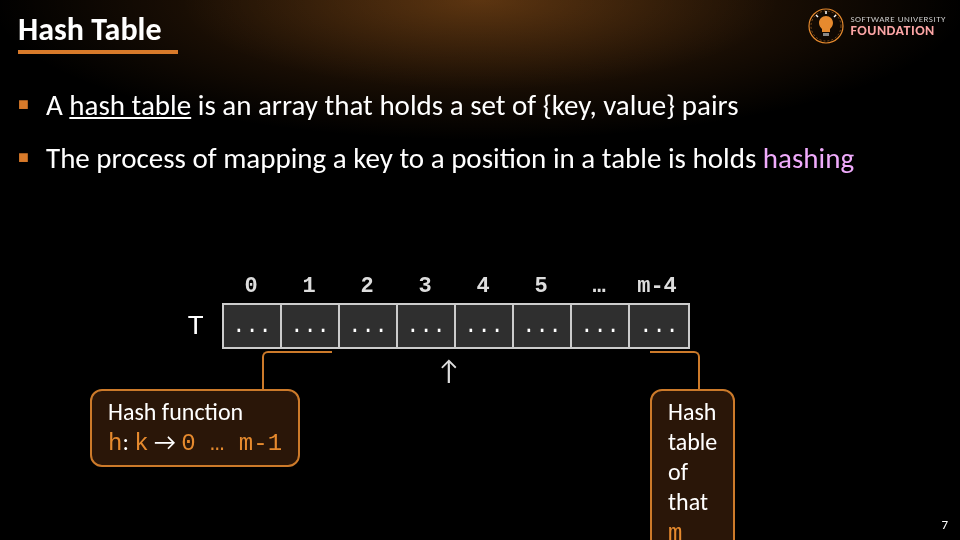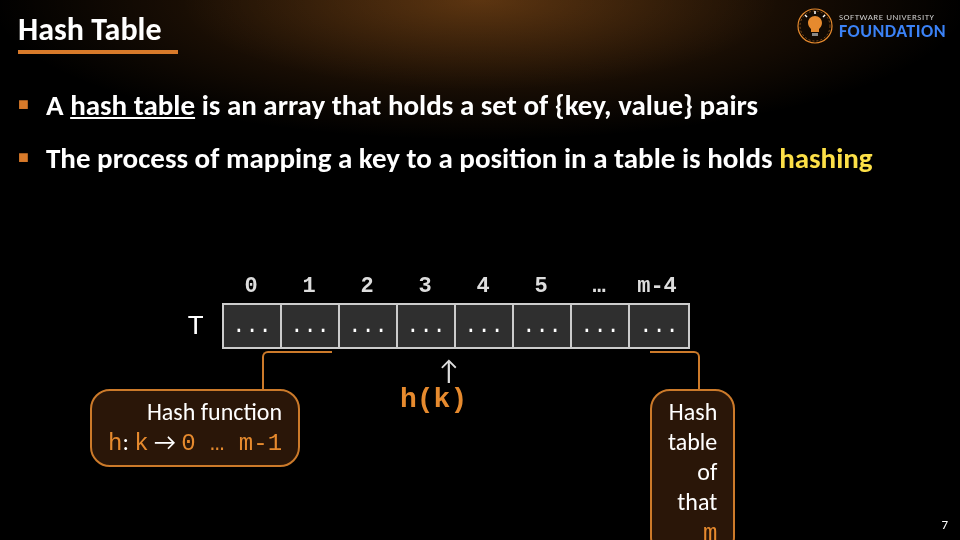--- a/index.html
+++ b/index.html
@@ -43,46 +43,45 @@
     width: 36px;
     height: 36px;
   }
   .logo-text {
     display: flex;
     flex-direction: column;
     line-height: 1;
     gap: 1px;
   }
   .logo-text .l1 { font-size: 9px; color: #ccc; letter-spacing: 0.5px; }
-  .logo-text .l2 { font-size: 18px; font-weight: 700; color: #3b82f6; letter-spacing: 0.5px; }
+  .logo-text .l2 { font-size: 14px; font-weight: 700; color: #fca5a5; letter-spacing: 0.5px; }
   .bullets {
     position: absolute;
     left: 18px;
     top: 86px;
     right: 18px;
   }
   .bullet {
     font-size: 29px;
     color: #fff;
     margin-bottom: 14px;
     padding-left: 28px;
     position: relative;
     line-height: 1.35;
-    font-weight: bold;
   }
   .bullet::before {
     content: "■";
     position: absolute;
     left: 0;
     top: 6px;
     font-size: 18px;
     color: #d87a2a;
   }
   .ul { text-decoration: underline; }
-  .orange { color: #fde047; }
+  .orange { color: #f0abfc; }
   .diagram {
     position: absolute;
     left: 160px;
     top: 274px;
   }
   .indices {
     display: flex;
     margin-left: 62px;
   }
   .idx {
@@ -136,25 +135,25 @@
     top: 110px;
     font-family: Consolas, "Courier New", monospace;
     font-size: 28px;
     font-weight: 700;
     color: #e68a2e;
   }
   .callout {
     position: absolute;
     background: #2a1608;
     border: 2px solid #cc7a2a;
-    border-radius: 20px;
+    border-radius: 12px;
     padding: 6px 16px;
     font-size: 24px;
     color: #fff;
-    text-align: right;
+    text-align: left;
     line-height: 1.25;
   }
   .callout .mono { font-family: Consolas, "Courier New", monospace; color: #e68a2e; }
   .callout-left {
     left: -70px;
     top: 115px;
   }
   .callout-right {
     left: 490px;
     top: 115px;
@@ -238,21 +237,20 @@
       <div class="cell">...</div>
       <div class="cell">...</div>
       <div class="cell">...</div>
       <div class="cell">...</div>
       <div class="cell">...</div>
       <div class="cell">...</div>
       <div class="cell">...</div>
     </div>
   </div>
   <div class="arrow">↑</div>
-  <div class="hk">h(k)</div>
 
   <div class="callout-line-left"></div>
   <div class="callout callout-left">
     <span>Hash function</span><br>
     <span class="mono">h</span><span>: </span><span class="mono">k</span><span> → </span><span class="mono">0 … m-1</span>
   </div>
 
   <div class="callout-line-right"></div>
   <div class="callout callout-right">
     <span>Hash table</span><br>

